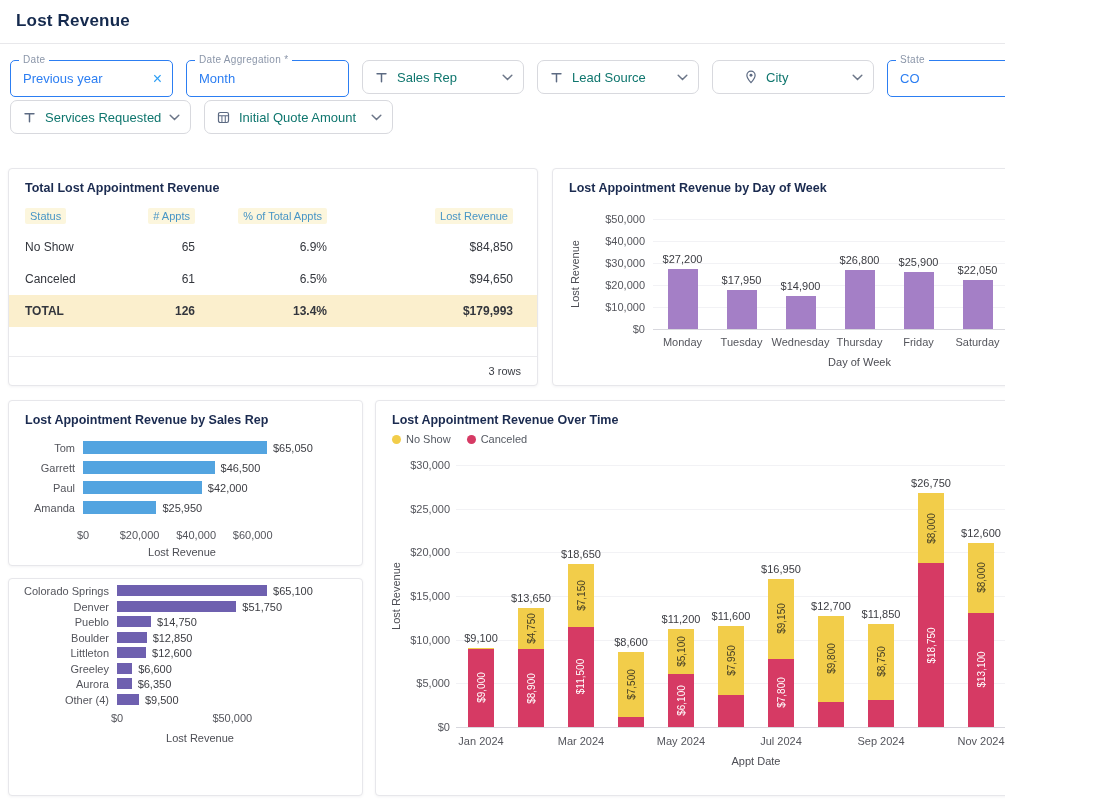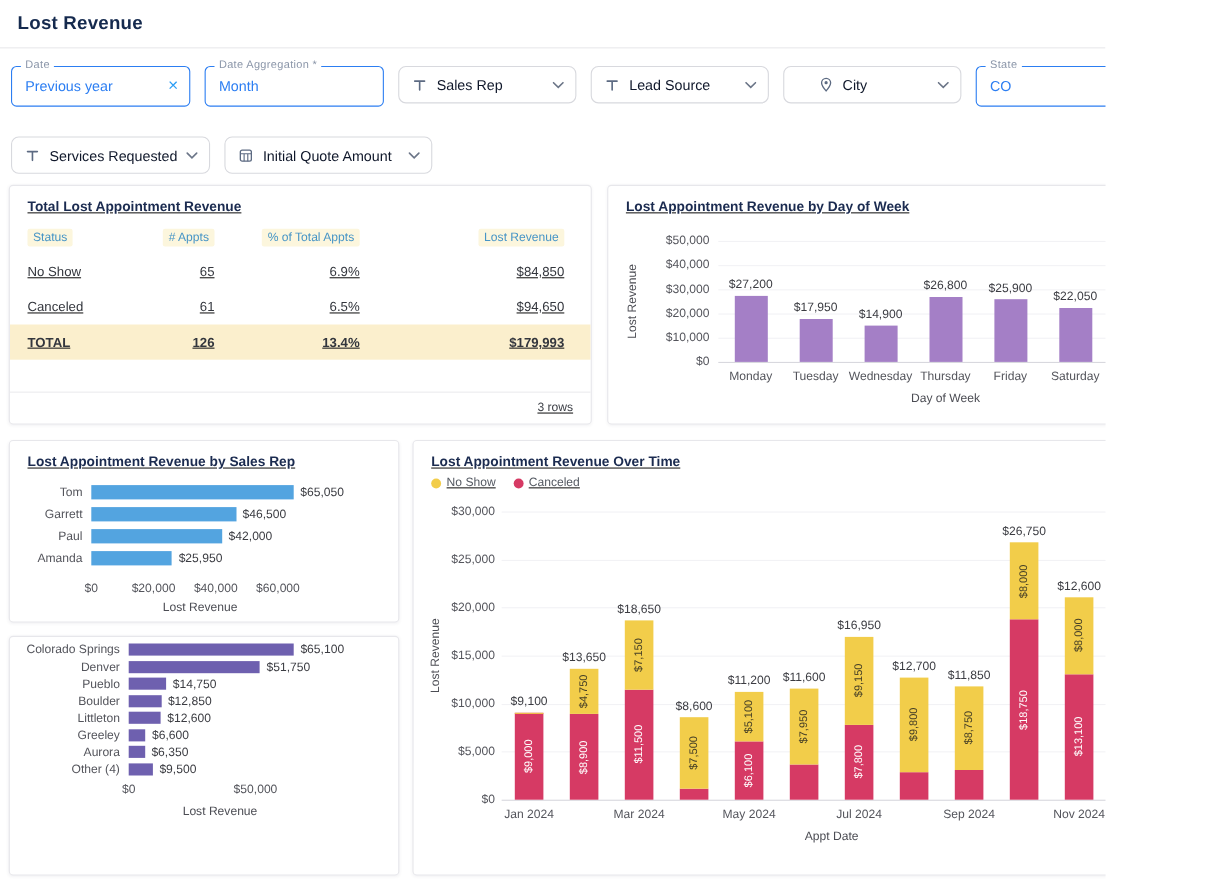--- a/index.html
+++ b/index.html
@@ -5,32 +5,32 @@
   * { margin:0; padding:0; box-sizing:border-box; }
   html,body { background:#fff; }
   body { font-family:"Liberation Sans", sans-serif; color:#222; }
   .page { position:relative; width:1005px; height:807px; background:#fff; overflow:hidden; }
 
   .topbar { position:absolute; top:0; left:0; right:0; height:44px; background:#fff; border-bottom:1px solid #e8e8eb; }
   .page-title { position:absolute; top:11px; left:16px; font-size:17px; font-weight:bold; color:#152a4e; letter-spacing:.2px; }
 
   .filter-row { position:absolute; left:10px; display:flex; gap:13px; }
   #filter-row-1 { top:60px; }
-  #filter-row-2 { top:124px; }
+  #filter-row-2 { top:100px; }
   .chip { position:relative; display:flex; align-items:center; background:#fff; cursor:pointer; flex:none; }
   .chip.active { height:37px; border:1.5px solid #2c7ef2; border-radius:5px; padding:0 10px 0 12px; }
   .chip.plain { height:34px; border:1px solid #d8d9de; border-radius:7px; padding:0 10px 0 12px; }
   .chip-label { position:absolute; top:-7px; left:8px; background:#fff; padding:0 4px; font-size:10px; color:#8b96a9; letter-spacing:.3px; white-space:nowrap; }
   .chip-value { font-size:13px; color:#2c7ef2; flex:1; white-space:nowrap; }
   .chip-x { margin-left:6px; color:#2c9ef5; font-size:16px; line-height:1; }
   .chip-icon { display:flex; margin-right:9px; }
-  .chip-text { flex:1; font-size:13px; color:#0f172a; white-space:nowrap; }
+  .chip-text { flex:1; font-size:13px; color:#0f766e; white-space:nowrap; }
   .chip-chevron { display:flex; margin-left:6px; }
 
-  .panel { position:absolute; background:#fff; border:1px solid #e7e7eb; border-radius:4px; box-shadow:0 1px 3px rgba(25,25,60,.05); overflow:hidden;text-decoration:underline; }
+  .panel { position:absolute; background:#fff; border:1px solid #e7e7eb; border-radius:4px; box-shadow:0 1px 3px rgba(25,25,60,.05); overflow:hidden; }
   .panel-title { font-size:12.5px; font-weight:bold; color:#1b2b50; padding:12px 16px 6px; }
 
   #panel-table    { left:8px;   top:168px; width:530px; height:218px; display:flex; flex-direction:column; }
   #panel-dow      { left:552px; top:168px; width:533px; height:218px; }
   #panel-salesrep { left:8px;   top:400px; width:355px; height:166px; }
   #panel-overtime { left:375px; top:400px; width:710px; height:396px; }
   #panel-city     { left:8px;   top:578px; width:355px; height:218px; }
 
   .trow { display:grid; grid-template-columns:112px 58px 132px 1fr; padding:0 24px 0 16px; align-items:center; min-height:32px; }
   .trow.thead { min-height:30px; }

